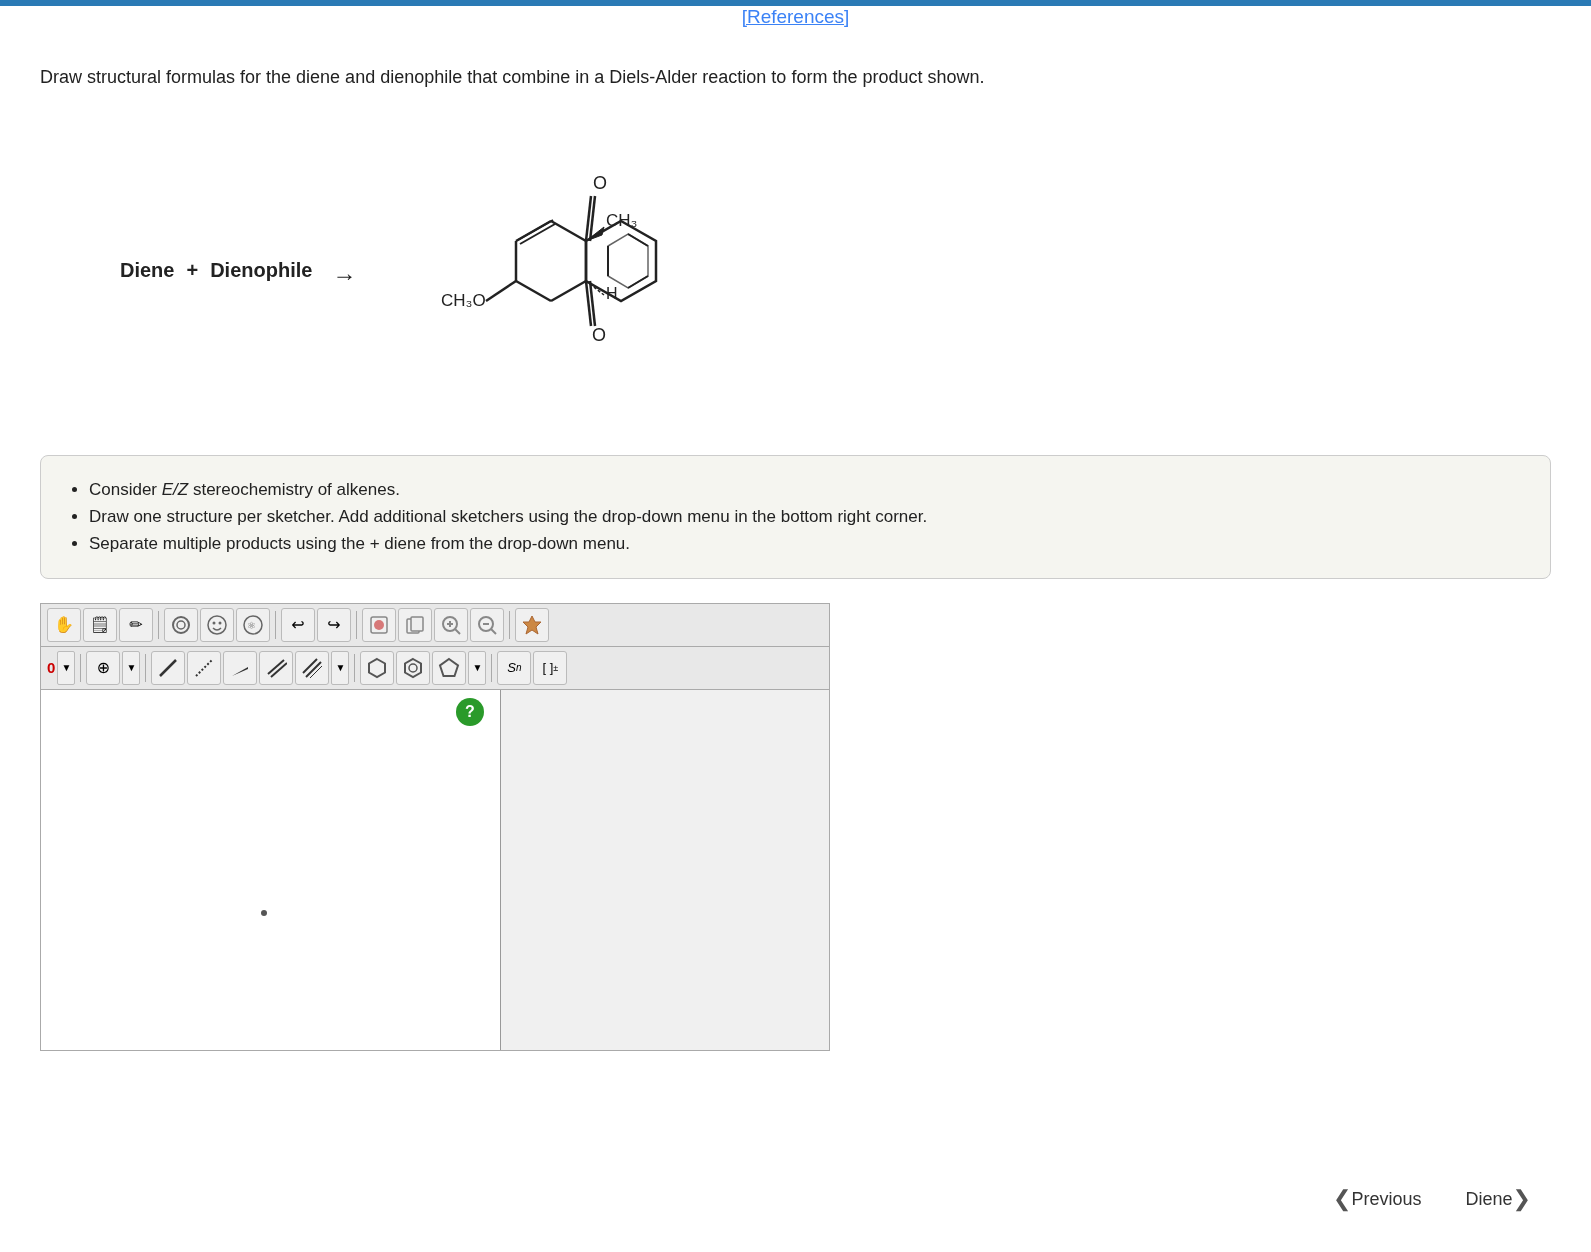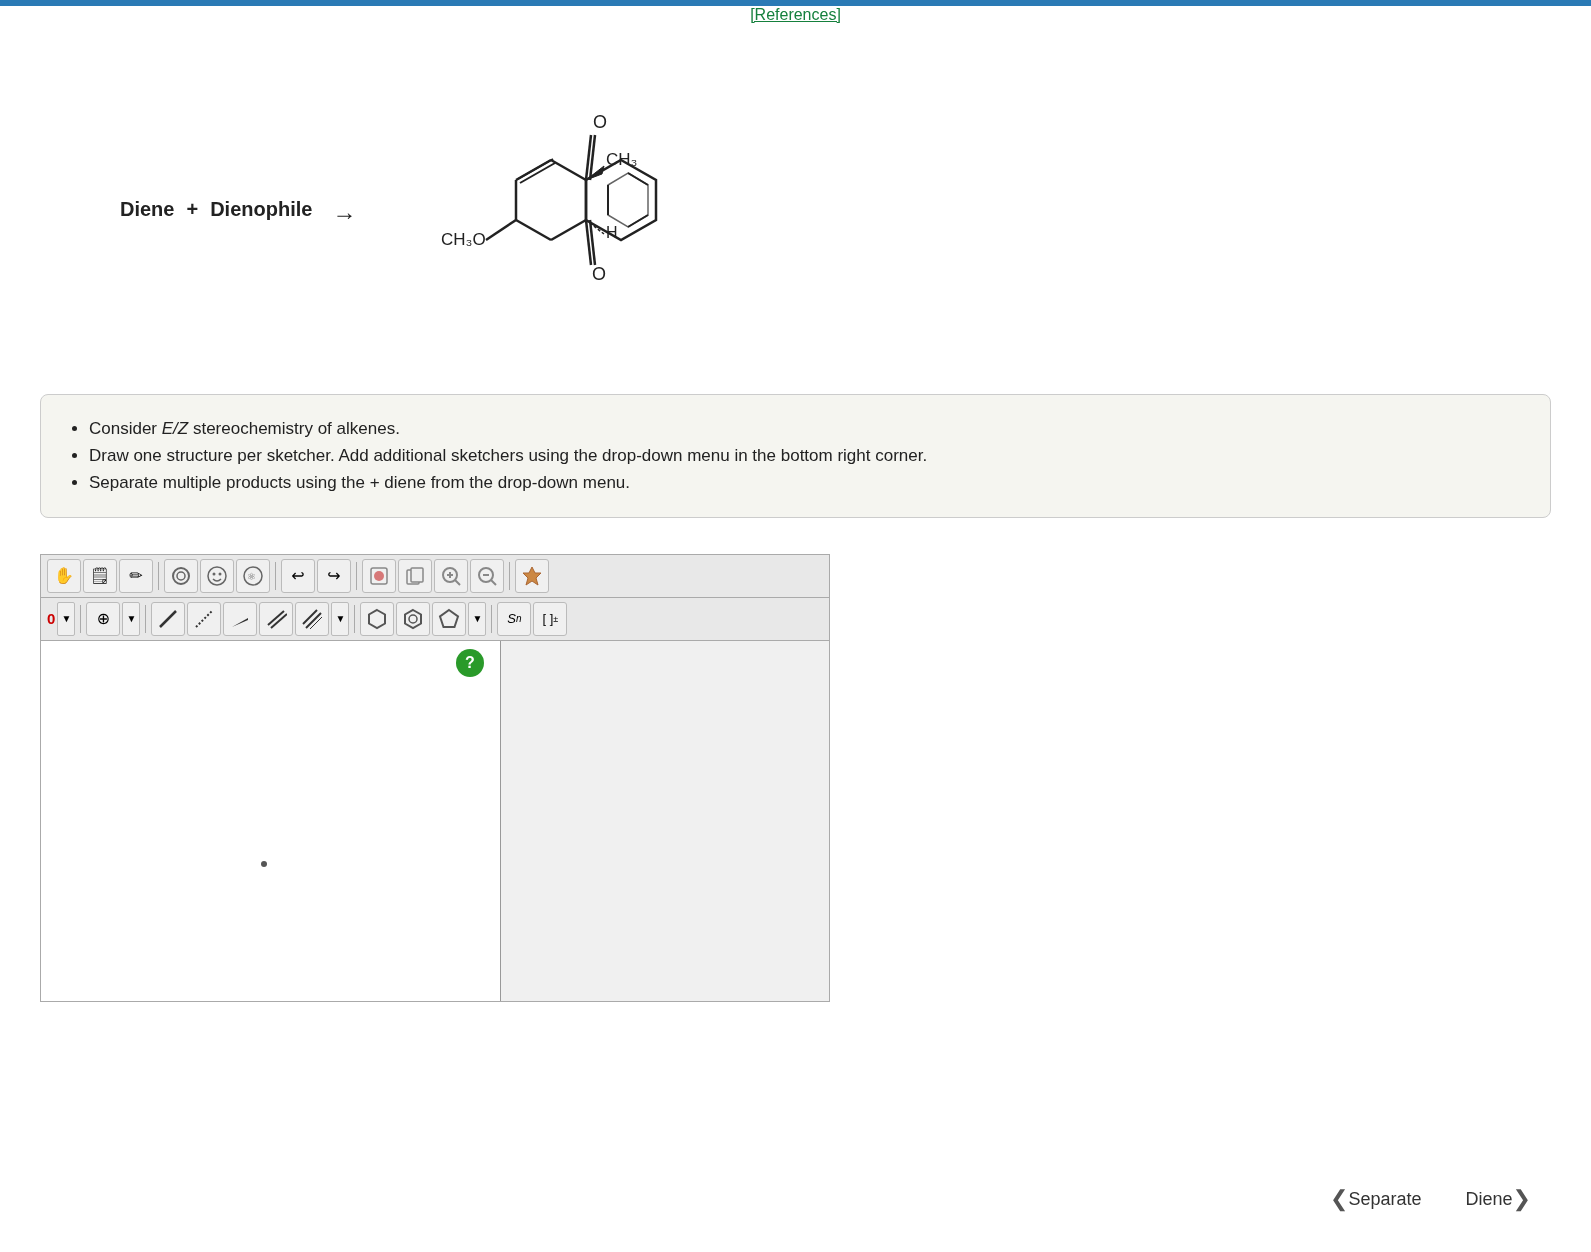--- a/index.html
+++ b/index.html
@@ -20,23 +20,23 @@
       background: #2a7ab5;
     }
 
     
     .references-tab {
       display: flex;
       justify-content: center;
       margin-bottom: 8px;
     }
     .references-tab a {
-      color: #15803d;
+      color: #3b82f6;
       text-decoration: underline;
-      font-size: 16px;
+      font-size: 19px;
     }
 
     
     .main-content {
       padding: 28px 40px 20px 40px;
     }
 
     
     .question-text {
       font-size: 18px;
@@ -68,21 +68,21 @@
     .structure-container {
       margin-left: 40px;
     }
 
     
     .instructions-box {
       border: 1px solid #ccc;
       border-radius: 8px;
       background: #f5f5f0;
       padding: 20px 28px;
-      margin-bottom: 36px;
+      margin-bottom: 24px;
       max-width: 1520px;
     }
     .instructions-box ul {
       list-style: disc;
       padding-left: 20px;
     }
     .instructions-box li {
       font-size: 17px;
       line-height: 1.6;
     }
@@ -238,20 +238,21 @@
 <body>
 
 <div class="top-bar"></div>
 
 <div class="references-tab">
   <a href="#">[References]</a>
 </div>
 
 <div class="main-content">
 
+  <p class="question-text">Draw structural formulas for the diene and dienophile that combine in a Diels-Alder reaction to form the product shown.</p>
 
   <div class="reaction-area">
     <div class="reaction-labels">
       <strong>Diene</strong>
       <span>+</span>
       <strong>Dienophile</strong>
       <span class="arrow-right">→</span>
     </div>
 
     <div class="structure-container">
@@ -468,19 +469,19 @@
       <div class="sketcher-right">
       </div>
     </div>
   </div>
 
 </div>
 
 <div class="nav-buttons">
   <button class="nav-btn">
     <span class="chevron">❮</span>
-    <span>Separate</span>
+    <span>Previous</span>
   </button>
   <button class="nav-btn">
     <span>Diene</span>
     <span class="chevron">❯</span>
   </button>
 </div>
 
 </body></html>

